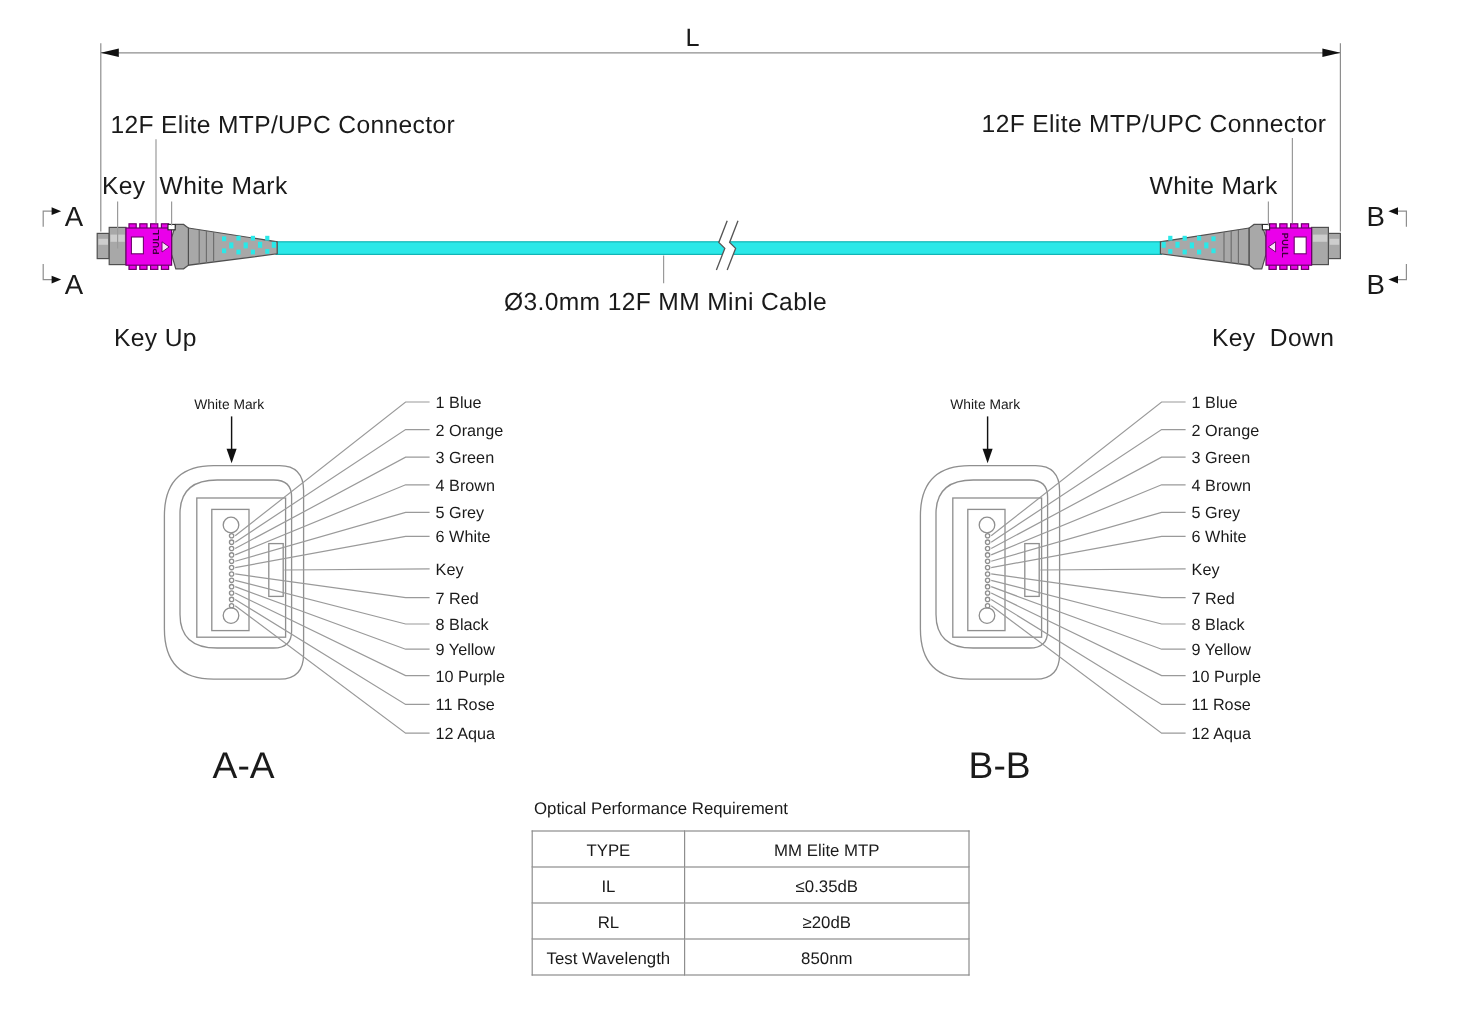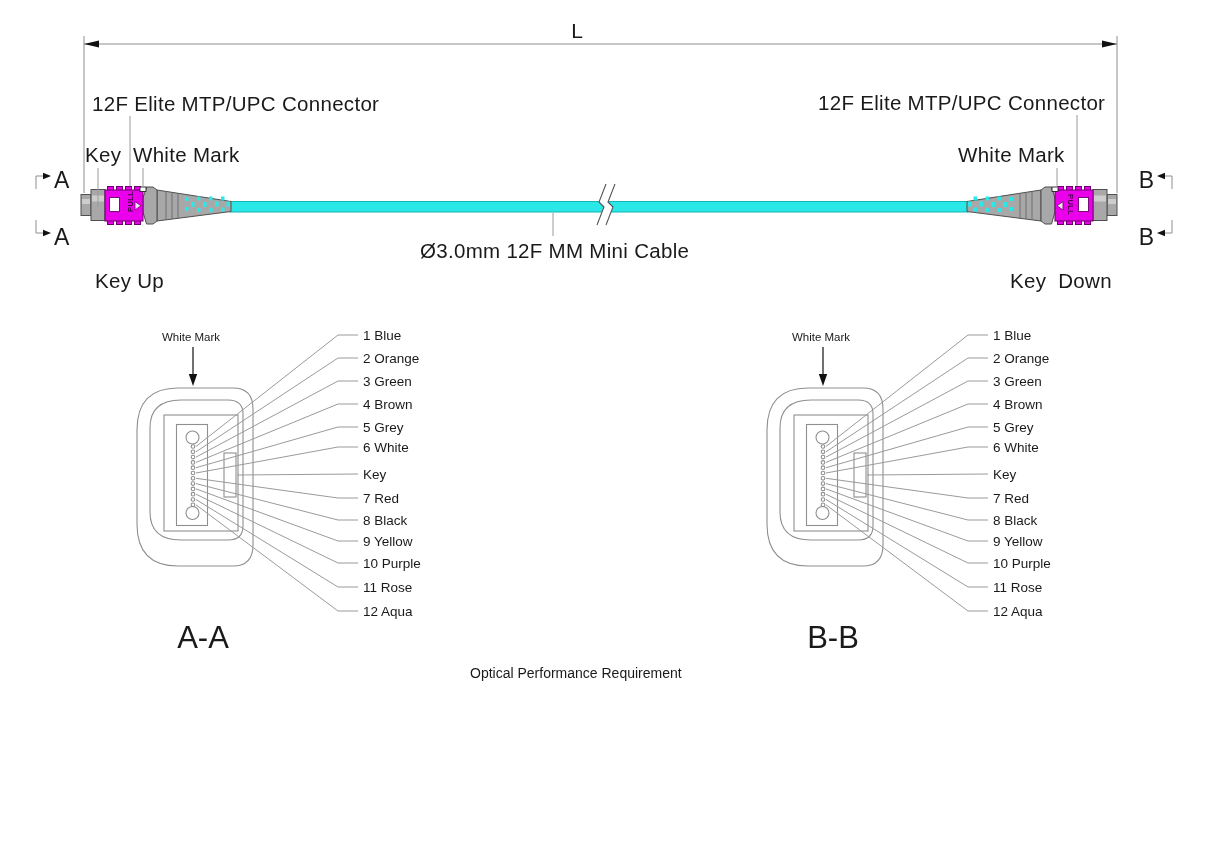--- a/index.html
+++ b/index.html
@@ -27,21 +27,21 @@
   .greyhl{fill:#cdcdcd;stroke:none;}
   .mag{fill:#ea00ea;stroke:#6d006c;stroke-width:1;}
   .whitebox{fill:#ffffff;stroke:#6d006c;stroke-width:.9;}
   .wmark{fill:#ffffff;stroke:#222;stroke-width:.9;}
   .cyan{fill:#2be8e8;stroke:none;}
   .cable{fill:#2be8e8;stroke:#12b5b5;stroke-width:1;}
   .ridge{stroke:#6f6f6f;stroke-width:1;fill:none;}
   .brk{stroke:#555;stroke-width:1.1;fill:none;}
 
   
-  .perf-title{position:absolute;left:470px;top:665px;font-size:14px;}
+  .perf-title{position:absolute;left:445px;top:665px;font-size:14px;}
   table.perf{position:absolute;left:443px;top:692px;width:364px;border-collapse:collapse;table-layout:fixed;}
   table.perf td{border:1px solid #8e8e8e;height:29px;text-align:center;vertical-align:middle;
                 font-size:14px;padding:0;background:#fff;}
 </style>
 </head>
 <body>
 
 <div id="canvas">
 
 <svg id="draw" width="1214" height="858" viewBox="0 0 1214 858" xmlns="http://www.w3.org/2000/svg" xmlns:xlink="http://www.w3.org/1999/xlink">
@@ -231,13 +231,37 @@
     <text class="t-pin" x="993" y="525">8 Black</text>
     <text class="t-pin" x="993" y="546">9 Yellow</text>
     <text class="t-pin" x="993" y="568">10 Purple</text>
     <text class="t-pin" x="993" y="592">11 Rose</text>
     <text class="t-pin" x="993" y="616">12 Aqua</text>
     <text class="t-cap" x="833" y="648" text-anchor="middle">B-B</text>
   </g>
 </svg>
 
   <div class="perf-title">Optical Performance Requirement</div>
+  <table class="perf">
+    <colgroup>
+        <col style="width:127px">
+        <col style="width:237px">
+      </colgroup>
+    <tbody>
+      <tr>
+        <td>TYPE</td>
+        <td>MM Elite MTP</td>
+      </tr>
+      <tr>
+        <td>IL</td>
+        <td>≤0.35dB</td>
+      </tr>
+      <tr>
+        <td>RL</td>
+        <td>≥20dB</td>
+      </tr>
+      <tr>
+        <td>Test Wavelength</td>
+        <td>850nm</td>
+      </tr>
+    </tbody>
+  </table>
 </div>
 
 </body></html>

